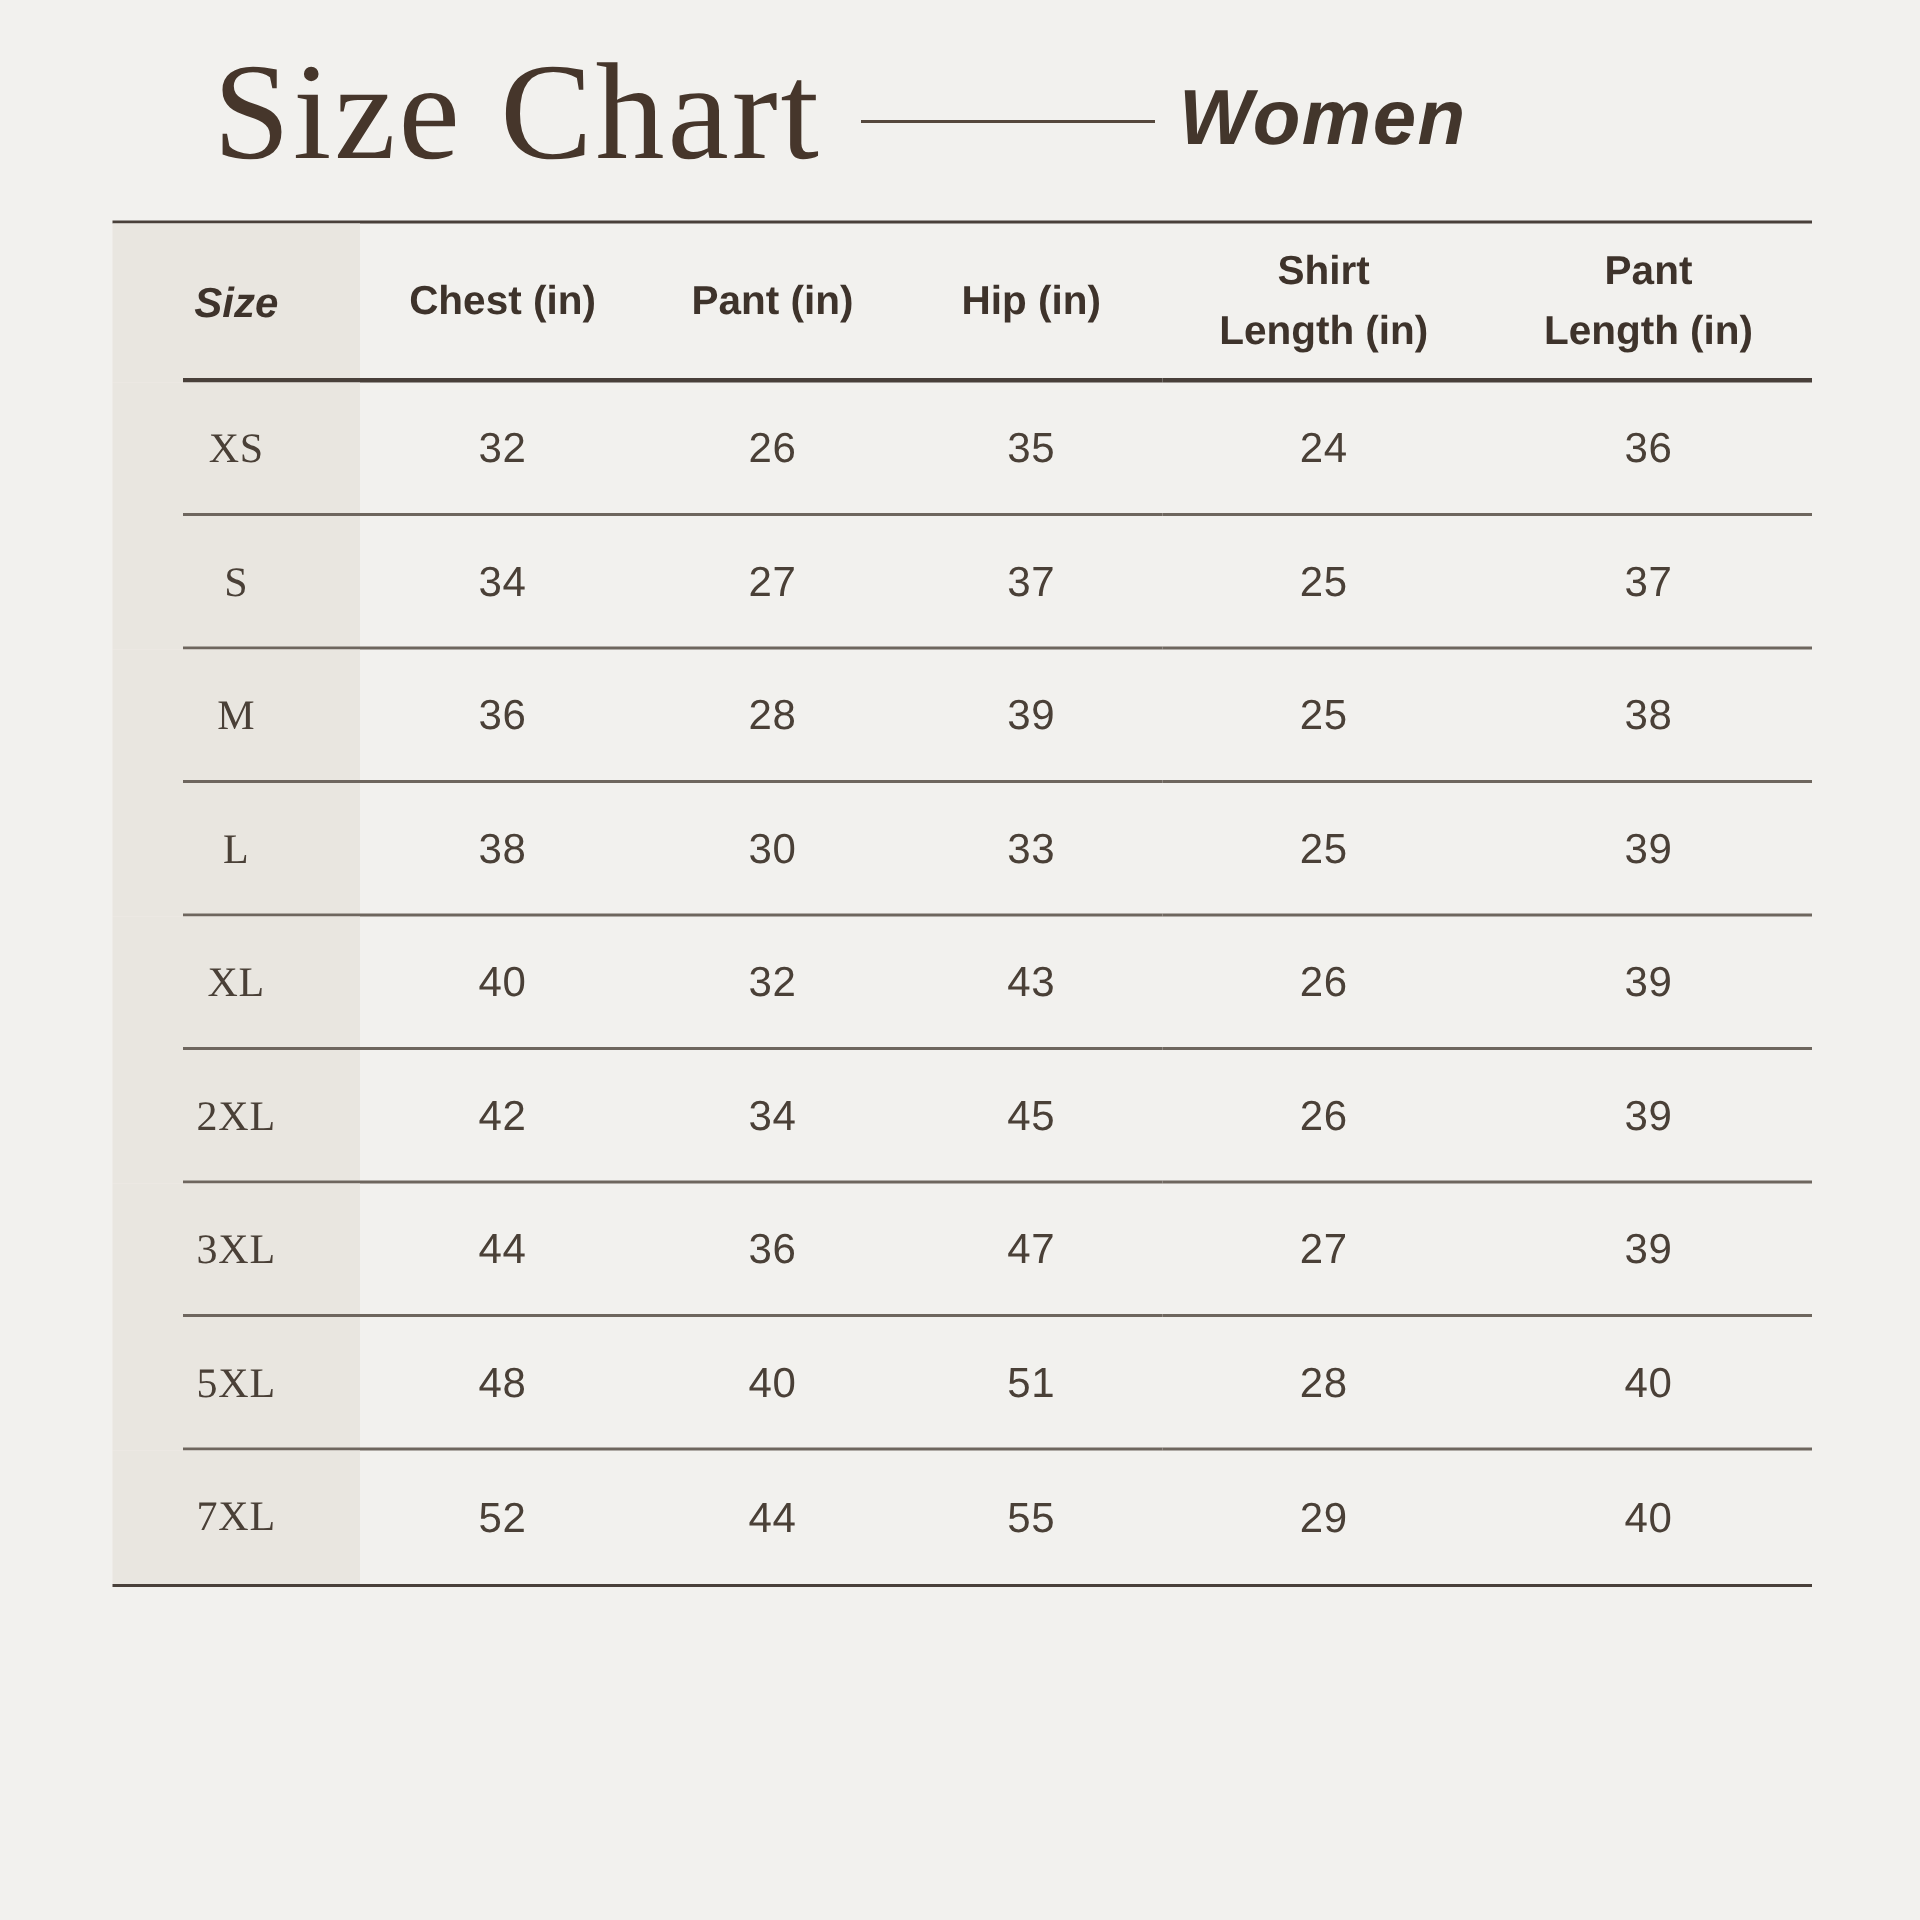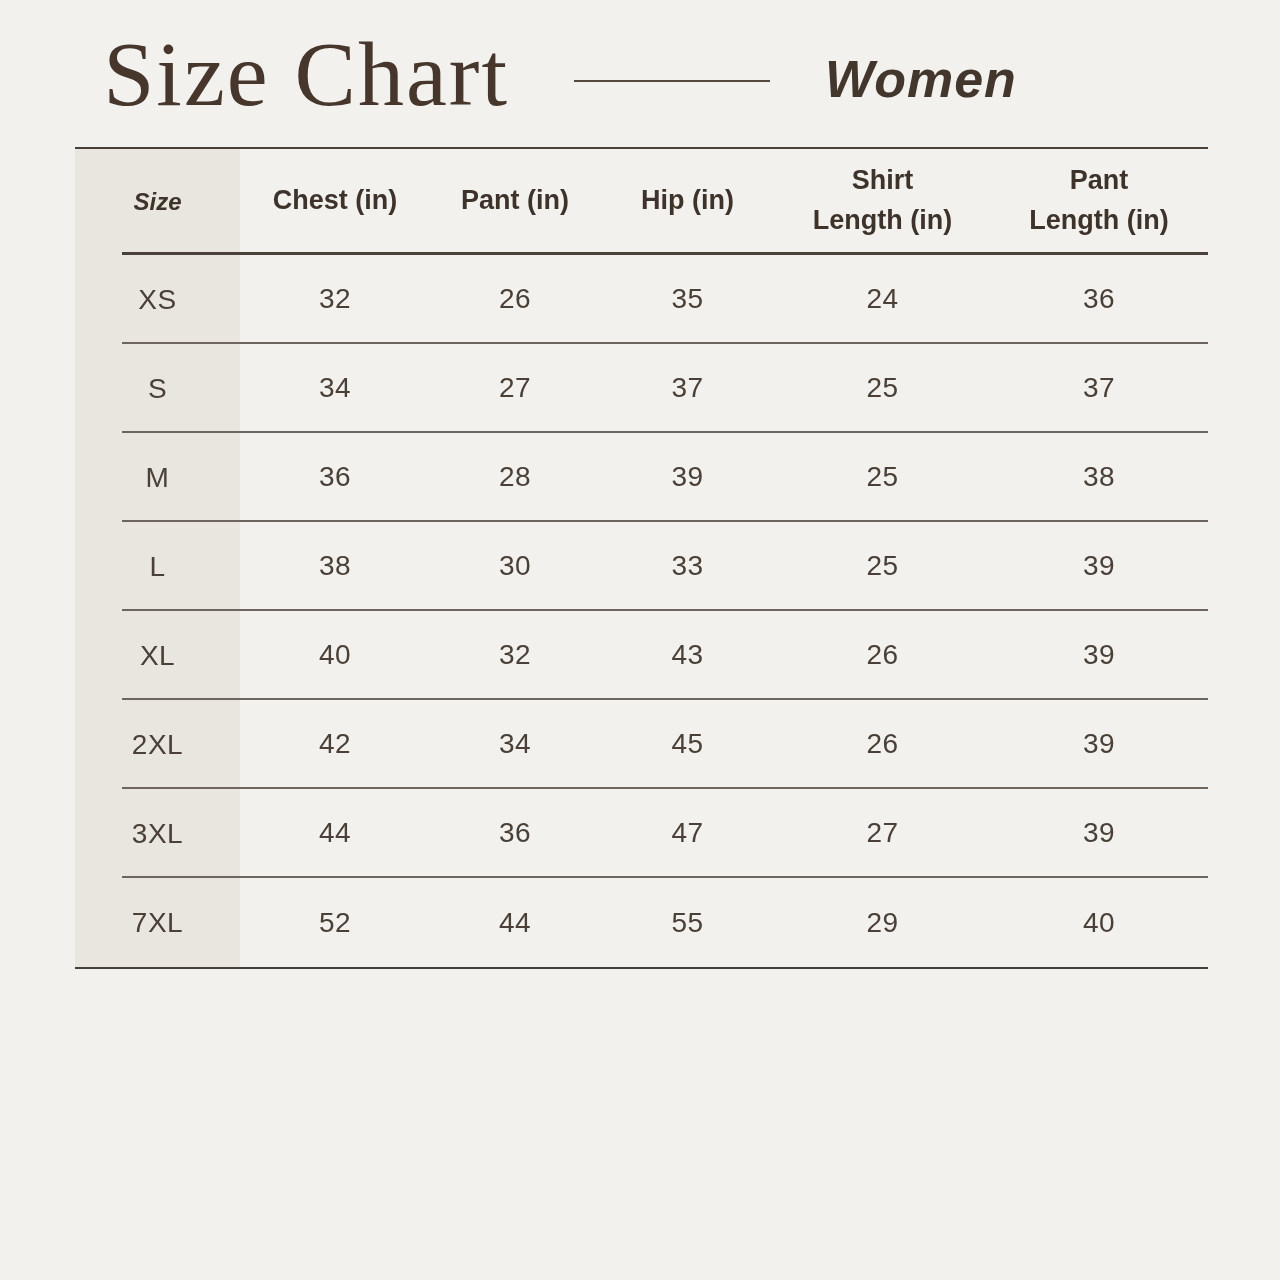--- a/index.html
+++ b/index.html
@@ -13,21 +13,20 @@
   }
 
   
   .title-row {
     position:absolute;
     top:28px; left:0;
     width:1120px;
     display:flex;
     align-items:center;
     justify-content:center;
-    gap:39px;
   }
   .page-title {
     font-family:"Liberation Serif", serif;
     font-weight:400;
     font-size:92px;
     line-height:1;
     letter-spacing:2px;
     color:#46362b;
     white-space:nowrap;
   }
@@ -71,39 +70,40 @@
     font-weight:bold;
     line-height:1.45;
     color:#3e332b;
     white-space:pre-line;
     border-bottom:3px solid #49403a;
   }
   thead th.size-col {
     border-bottom:none;
     position:relative;
     font-style:italic;
-    font-size:24px;
+    font-size:28px;
   }
   thead th.size-col::after {
     content:"";
     position:absolute;
     left:47px; right:0; bottom:0;
     height:3px;
     background:#49403a;
   }
   tbody td {
     height:89px;
     font-size:28px;
     color:#4a4037;
     letter-spacing:0.5px;
     border-bottom:2px solid #6e665e;
   }
   tbody td.size-col {
     border-bottom:none;
     position:relative;
+    font-family:Liberation Serif, serif;
   }
   tbody tr:not(:last-child) td.size-col::after {
     content:"";
     position:absolute;
     left:47px; right:0; bottom:0;
     height:2px;
     background:#6e665e;
   }
   tbody tr:last-child td { border-bottom:none; }
   .size-col { background:#e9e6e0; }
@@ -189,20 +189,28 @@
   </tr>
       <tr>
     <td class="size-col">3XL</td>
     <td>44</td>
     <td>36</td>
     <td>47</td>
     <td>27</td>
     <td>39</td>
   </tr>
       <tr>
+    <td class="size-col">5XL</td>
+    <td>48</td>
+    <td>40</td>
+    <td>51</td>
+    <td>28</td>
+    <td>40</td>
+  </tr>
+      <tr>
     <td class="size-col">7XL</td>
     <td>52</td>
     <td>44</td>
     <td>55</td>
     <td>29</td>
     <td>40</td>
   </tr>
     </tbody>
 </table>
 

